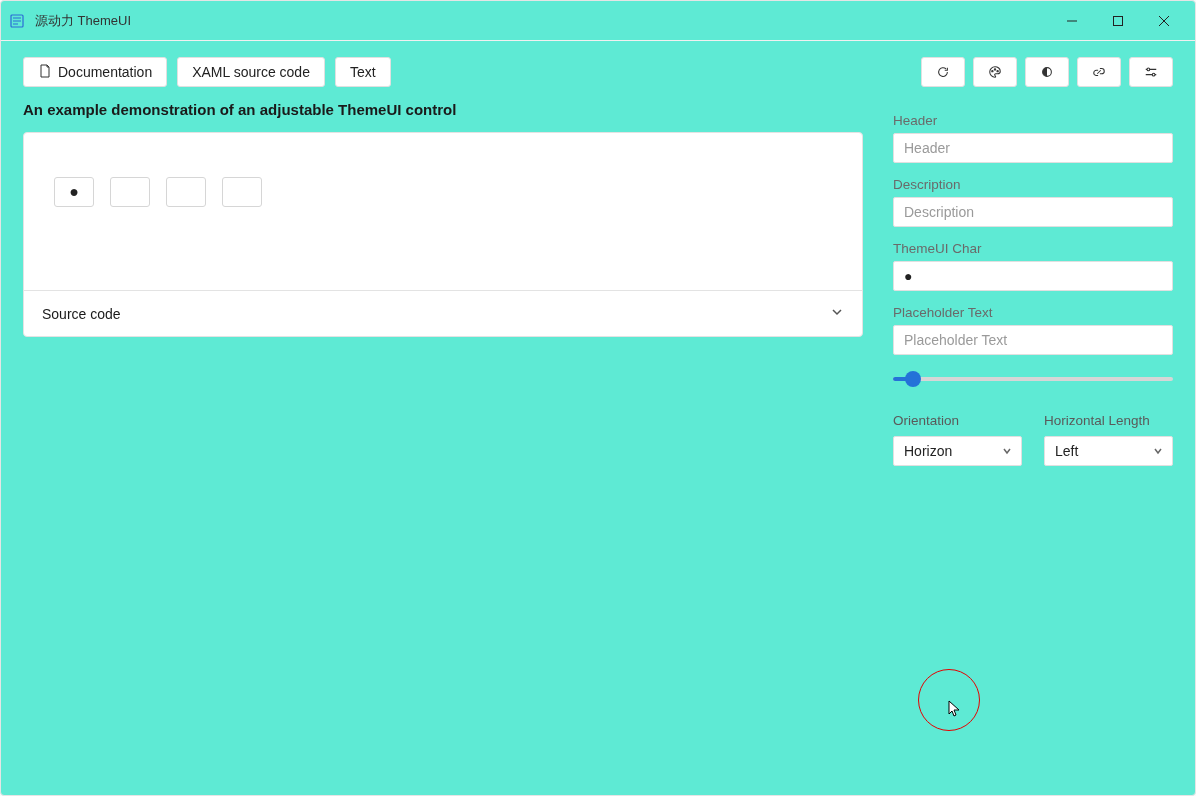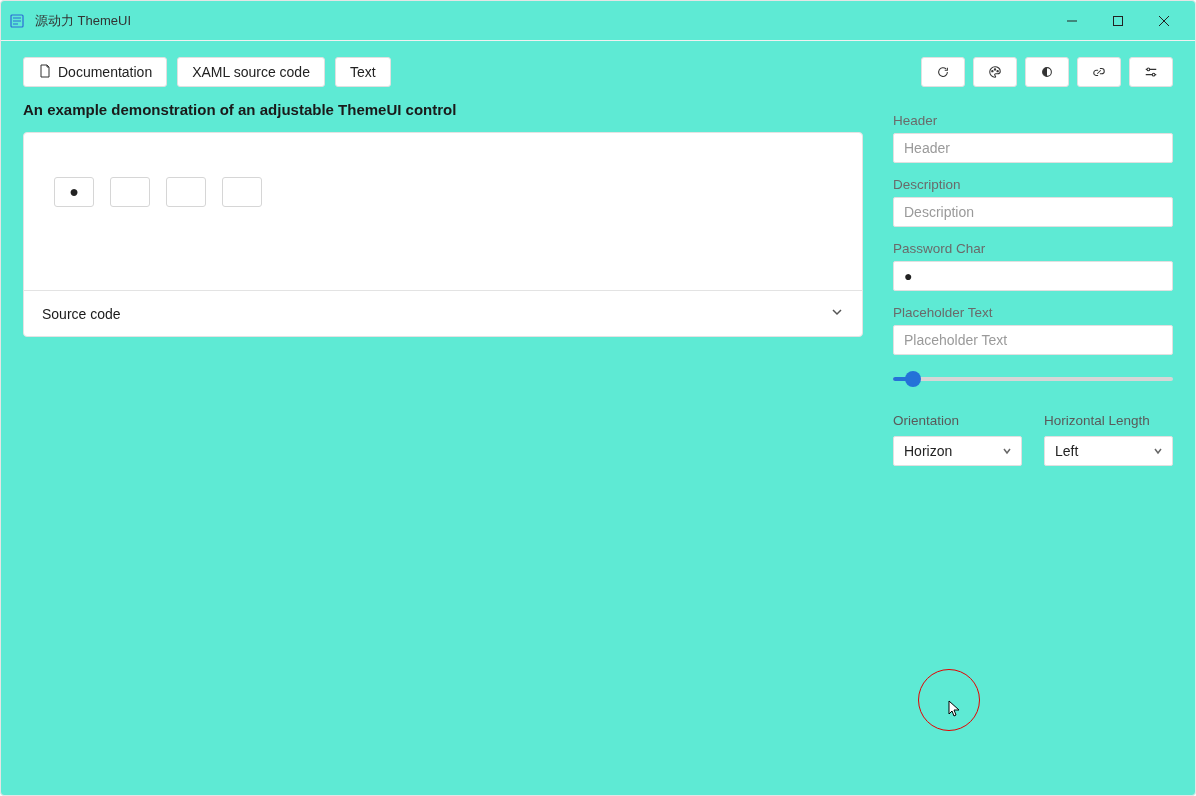--- a/index.html
+++ b/index.html
@@ -298,21 +298,21 @@
       <div class="side-col">
         <div class="form-group">
           <label class="form-label">Header</label>
           <input class="text-input" placeholder="Header" style="">
         </div>
         <div class="form-group">
           <label class="form-label">Description</label>
           <input class="text-input" placeholder="Description" style="">
         </div>
         <div class="form-group">
-          <label class="form-label">Password Char</label>
+          <label class="form-label">ThemeUI Char</label>
           <input class="text-input" value="●" style="">
         </div>
         <div class="form-group">
           <label class="form-label">Placeholder Text</label>
           <input class="text-input" placeholder="Placeholder Text" style="">
         </div>
         <div class="slider-wrap">
           <div class="slider-track"></div>
           <div class="slider-fill"></div>
           <div class="slider-thumb"></div>

